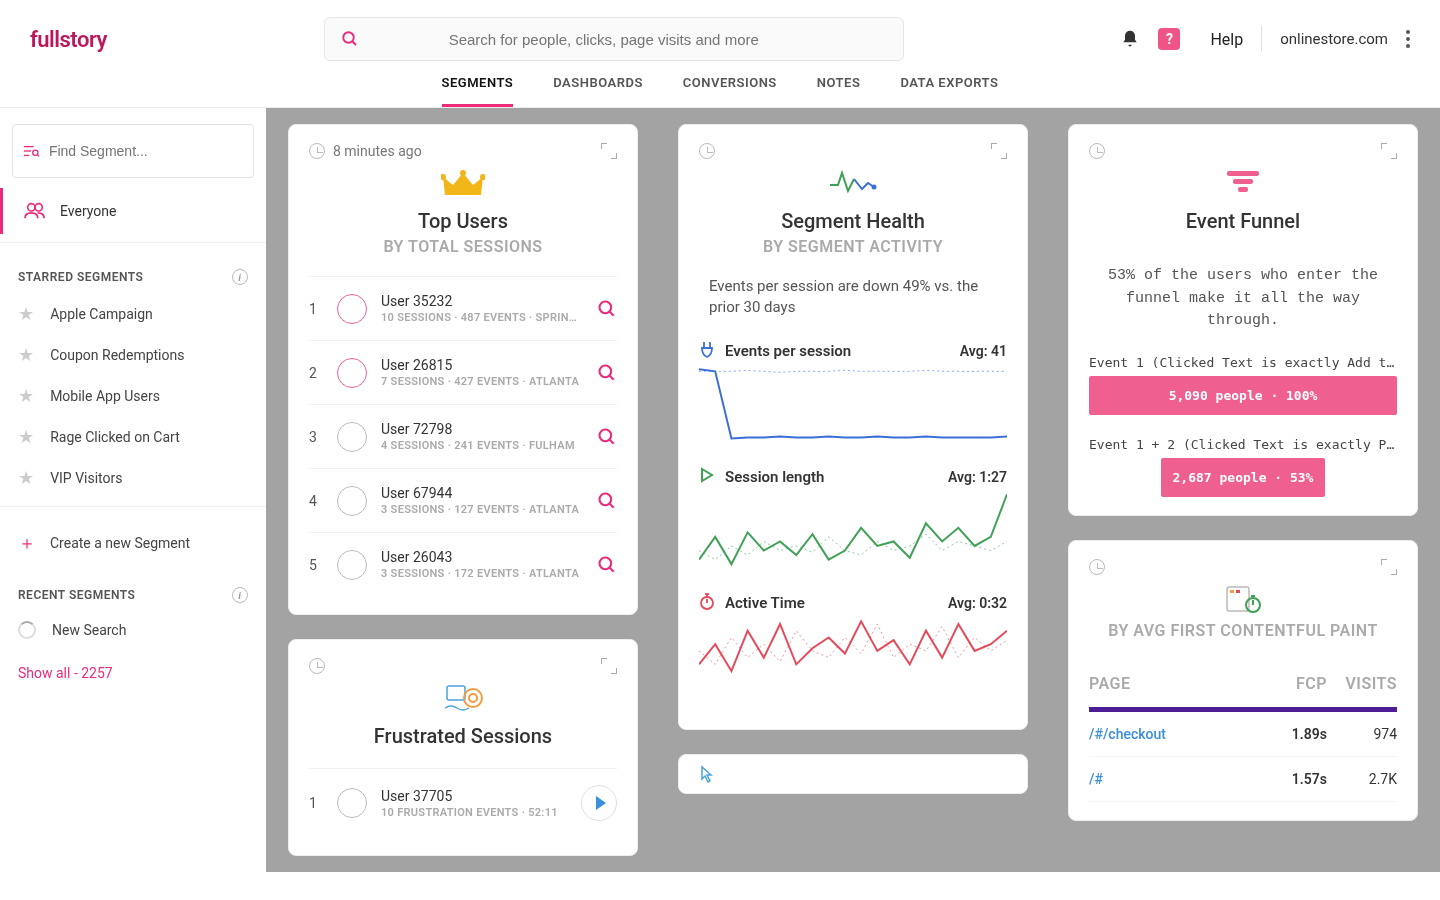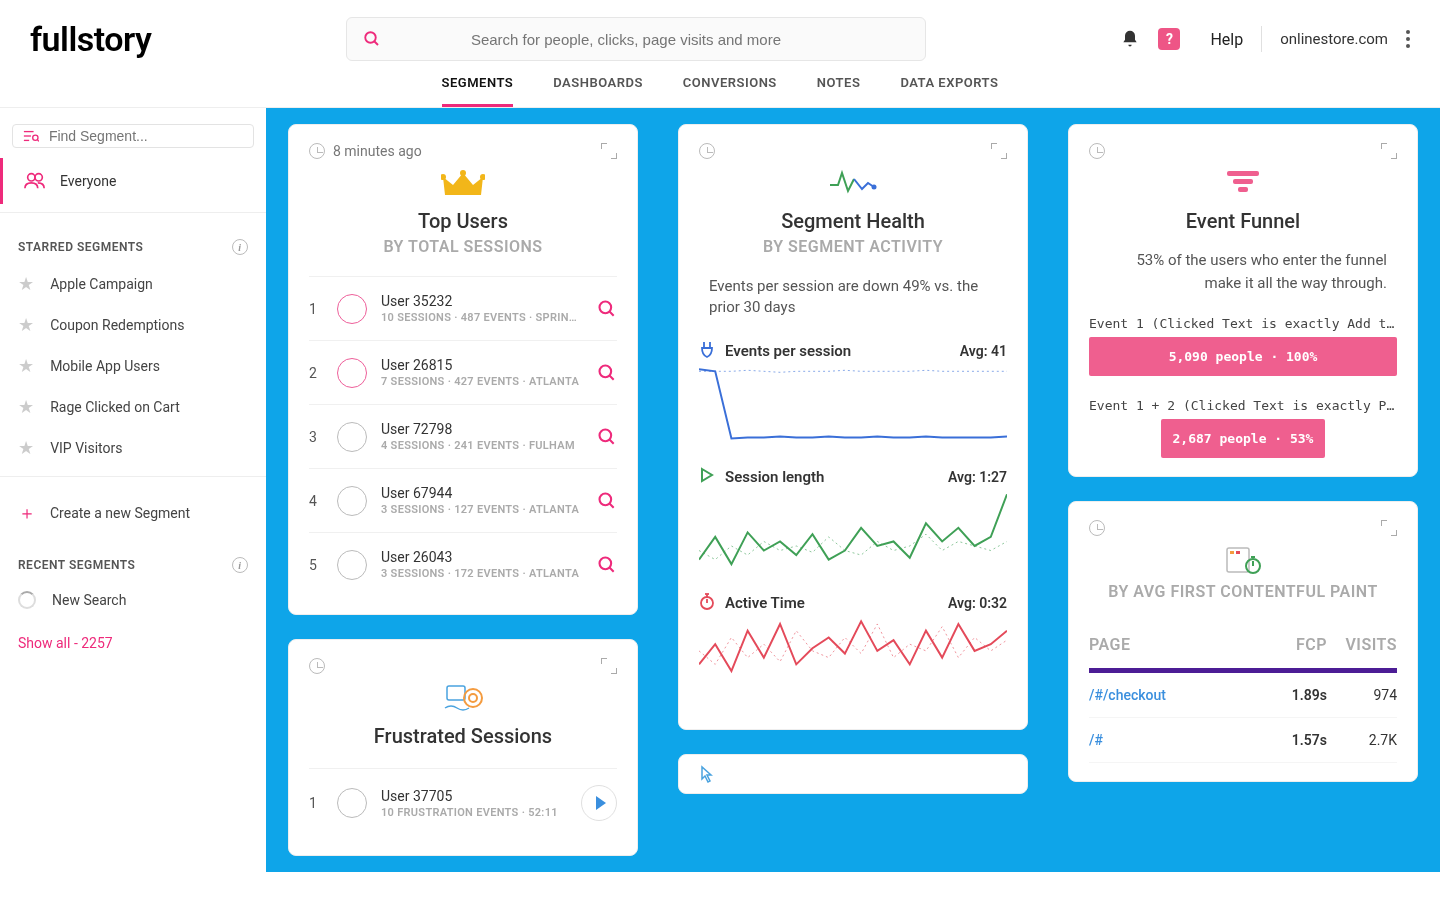--- a/index.html
+++ b/index.html
@@ -1,69 +1,69 @@
 <!DOCTYPE html>
 <html><head>
 <meta charset="utf-8">
 <style>
 * { box-sizing: border-box; margin: 0; padding: 0; }
 body { font-family: -apple-system, BlinkMacSystemFont, "Segoe UI", Roboto, sans-serif; background: #fff; color: #333; font-size: 14px; }
 
 .topbar { display: flex; align-items: center; padding: 14px 30px 0 30px; height: 64px; }
-.logo { font-size: 34px; font-weight: 600; letter-spacing: -0.5px; color: #000000; }
+.logo { font-size: 22px; font-weight: 600; letter-spacing: -0.5px; color: #be185d; }
 .searchwrap { flex: 1; display: flex; justify-content: center; }
 .searchbox { width: 580px; height: 44px; border: 1px solid #e6e6e6; border-radius: 6px; display: flex; align-items: center; padding: 0 16px; background: #fafafa; }
 .searchbox svg { flex-shrink: 0; }
 .searchbox input { border: none; outline: none; background: transparent; font-size: 15px; color: #888; margin-left: 90px; width: 100%; }
 .toputils { display: flex; align-items: center; gap: 18px; }
 .helpbox { width: 22px; height: 22px; background: #ee5586; border-radius: 4px; color: #fff; font-weight: 700; display: flex; align-items: center; justify-content: center; font-size: 14px; }
 .helptxt { font-size: 16px; color: #222; margin-left: 22px; }
 .vbar { width: 1px; height: 26px; background: #e0e0e0; }
 .domain { font-size: 15px; color: #333; }
 .kebab { display: flex; flex-direction: column; gap: 3px; }
 .kebab span { width: 4px; height: 4px; background: #555; border-radius: 50%; }
 
 .tabs { display: flex; justify-content: center; gap: 40px; border-bottom: 1px solid #eee; height: 44px; align-items: center; }
 .tab { font-size: 13px; font-weight: 600; letter-spacing: 0.5px; color: #555; padding-bottom: 14px; border-bottom: 3px solid transparent; padding-top: 11px; cursor: pointer; }
 .tab.active { color: #111; border-bottom-color: #ee2a7b; }
 
 .layout { display: flex; }
 .sidebar { width: 270px; padding: 16px 12px; }
-.findseg { border: 1px solid #e3e3e3; border-radius: 4px; height: 24px; display: flex; align-items: center; padding: 0 10px; gap: 10px; }
+.findseg { border: 1px solid #e3e3e3; border-radius: 4px; height: 54px; display: flex; align-items: center; padding: 0 10px; gap: 10px; }
 .findseg input { border: none; outline: none; font-size: 14px; color: #888; width: 100%; }
 .everyone { display: flex; align-items: center; gap: 14px; padding: 14px 10px; margin-top: 10px; border-left: 3px solid #ee2a7b; margin-left: -12px; padding-left: 21px; }
 .everyone-icon { color: #ee2a7b; }
 .seghdr { display: flex; justify-content: space-between; align-items: center; padding: 18px 6px 8px; font-size: 12px; font-weight: 600; letter-spacing: 0.5px; color: #555; gap: 36px; }
 .infocirc { width: 16px; height: 16px; border: 1px solid #bbb; border-radius: 50%; font-size: 10px; display: flex; align-items: center; justify-content: center; color: #999; font-style: italic; font-family: serif; }
 .segitem { display: flex; align-items: center; gap: 16px; padding: 10px 6px; color: #444; cursor: pointer; }
 .star { color: #ccc; font-size: 18px; }
 .createseg { display: flex; align-items: center; gap: 14px; padding: 14px 6px; color: #444; margin-top: 10px; cursor: pointer; }
 .plus { color: #ee2a7b; font-size: 18px; font-weight: 300; }
 .spinner { width: 18px; height: 18px; border: 2px solid #ddd; border-top-color: #aaa; border-radius: 50%; }
 .showall { color: #ee2a7b; font-size: 14px; padding: 16px 6px; cursor: pointer; }
 .hr { border-top: 1px solid #eee; margin: 8px -12px; }
 
-.content { flex: 1; padding: 16px 22px; display: flex; gap: 40px; align-items: flex-start; background: #0ea5e9; }
+.content { flex: 1; padding: 16px 22px; display: flex; gap: 40px; align-items: flex-start; background: #a3a3a3; }
 .col { display: flex; flex-direction: column; gap: 24px; }
 .col1 { width: 350px; } .col2 { width: 350px; } .col3 { width: 350px; }
 
 .card { background: #fff; border: 1px solid #eee; border-radius: 8px; padding: 18px 20px; }
 .cardhdr { display: flex; justify-content: space-between; align-items: center; color: #aaa; }
 .clockicon { width: 16px; height: 16px; border: 1.5px solid #bbb; border-radius: 50%; position: relative; }
 .clockicon::after { content: ''; position: absolute; width: 5px; height: 5px; border-left: 1.5px solid #bbb; border-bottom: 1.5px solid #bbb; top: 3px; left: 7px; }
 .expand { width: 16px; height: 16px; position: relative; cursor: pointer; }
 .expand::before, .expand::after { content: ''; position: absolute; width: 5px; height: 5px; border: 1.5px solid #aaa; }
 .expand::before { top: 0; left: 0; border-right: none; border-bottom: none; }
 .expand::after { bottom: 0; right: 0; border-left: none; border-top: none; }
 .timeago { font-size: 14px; color: #777; margin-left: 8px; }
 .hdrleft { display: flex; align-items: center; }
 
 .cardtitle { text-align: center; font-size: 20px; font-weight: 500; color: #333; margin-top: 8px; }
 .cardsub { text-align: center; font-size: 16px; font-weight: 600; letter-spacing: 0.5px; color: #aaa; margin-top: 4px; }
-.carddesc { text-align: right; font-size: 15px; color: #555; margin-top: 16px; line-height: 1.5; padding: 0 10px; }
+.carddesc { text-align: center; font-size: 15px; color: #555; margin-top: 32px; line-height: 1.5; padding: 0 10px; font-family: Liberation Mono, monospace; }
 .iconspot { text-align: center; padding-top: 10px; height: 42px; }
 
 .userrow { display: flex; align-items: center; gap: 14px; padding: 16px 0; border-top: 1px solid #f0f0f0; }
 .userrow:first-of-type { margin-top: 20px; }
 .rank { width: 14px; color: #555; font-size: 14px; }
 .face { width: 30px; height: 30px; border: 1.5px solid; border-radius: 50%; flex-shrink: 0; }
 .userinfo { flex: 1; min-width: 0; }
 .uname { font-size: 14px; color: #333; }
 .umeta { font-size: 11px; font-weight: 600; letter-spacing: 0.3px; color: #aaa; margin-top: 2px; white-space: nowrap; overflow: hidden; text-overflow: ellipsis; }
 .rowaction svg { display: block; }

